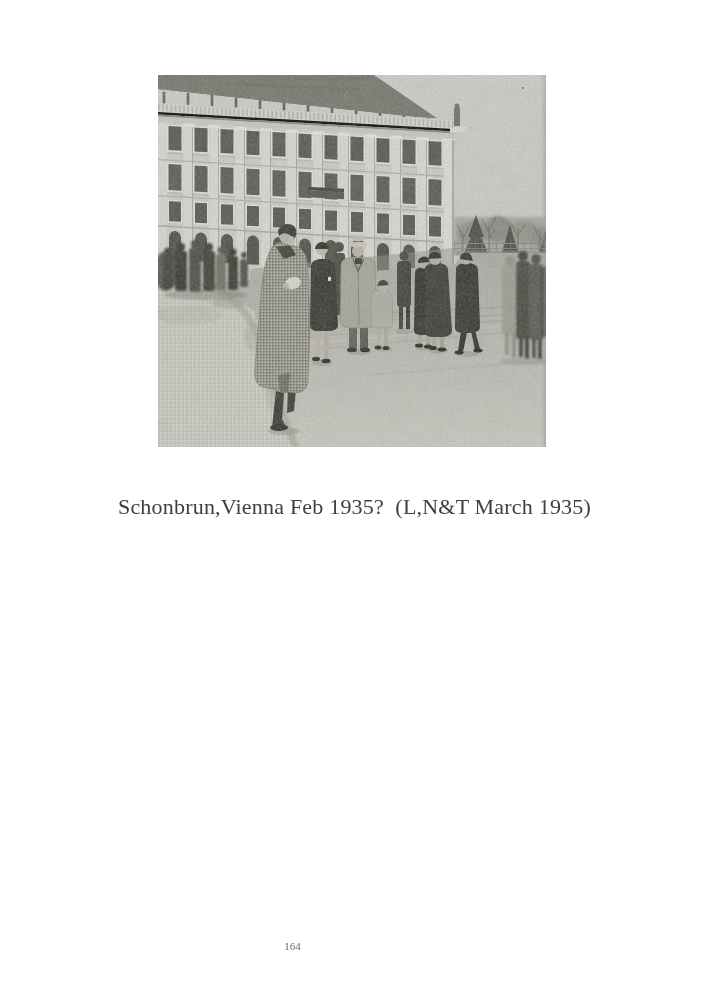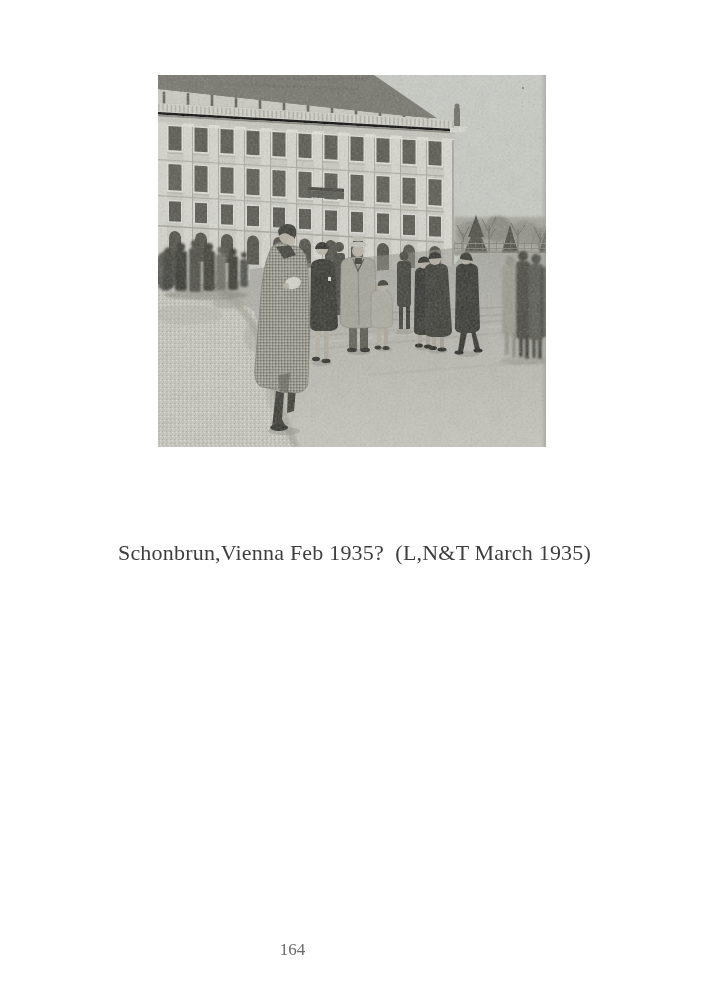--- a/index.html
+++ b/index.html
@@ -14,26 +14,25 @@
     position:absolute;left:158px;top:75px;width:388px;height:372px;
   }
   .photo-wrap svg{display:block;width:388px;height:372px;}
   .caption{
     position:absolute;left:0;top:493px;width:709px;
     text-align:center;
     font-size:22px;line-height:1.25;
     color:#3e3e3e;
     white-space:pre;
     letter-spacing:0.2px;
-    margin-top:46px;
   }
   .page-number{
     position:absolute;left:0;top:940px;width:585px;
     text-align:center;
-    font-size:17px;
+    font-size:11px;
     color:#6a6a6a;
   }
 </style>
 </head>
 <body>
 
 <div class="photo-wrap">
 <svg viewBox="0 0 388 372" xmlns="http://www.w3.org/2000/svg">
   <defs>
     <linearGradient id="skyG" x1="0" y1="0" x2="0" y2="1">

